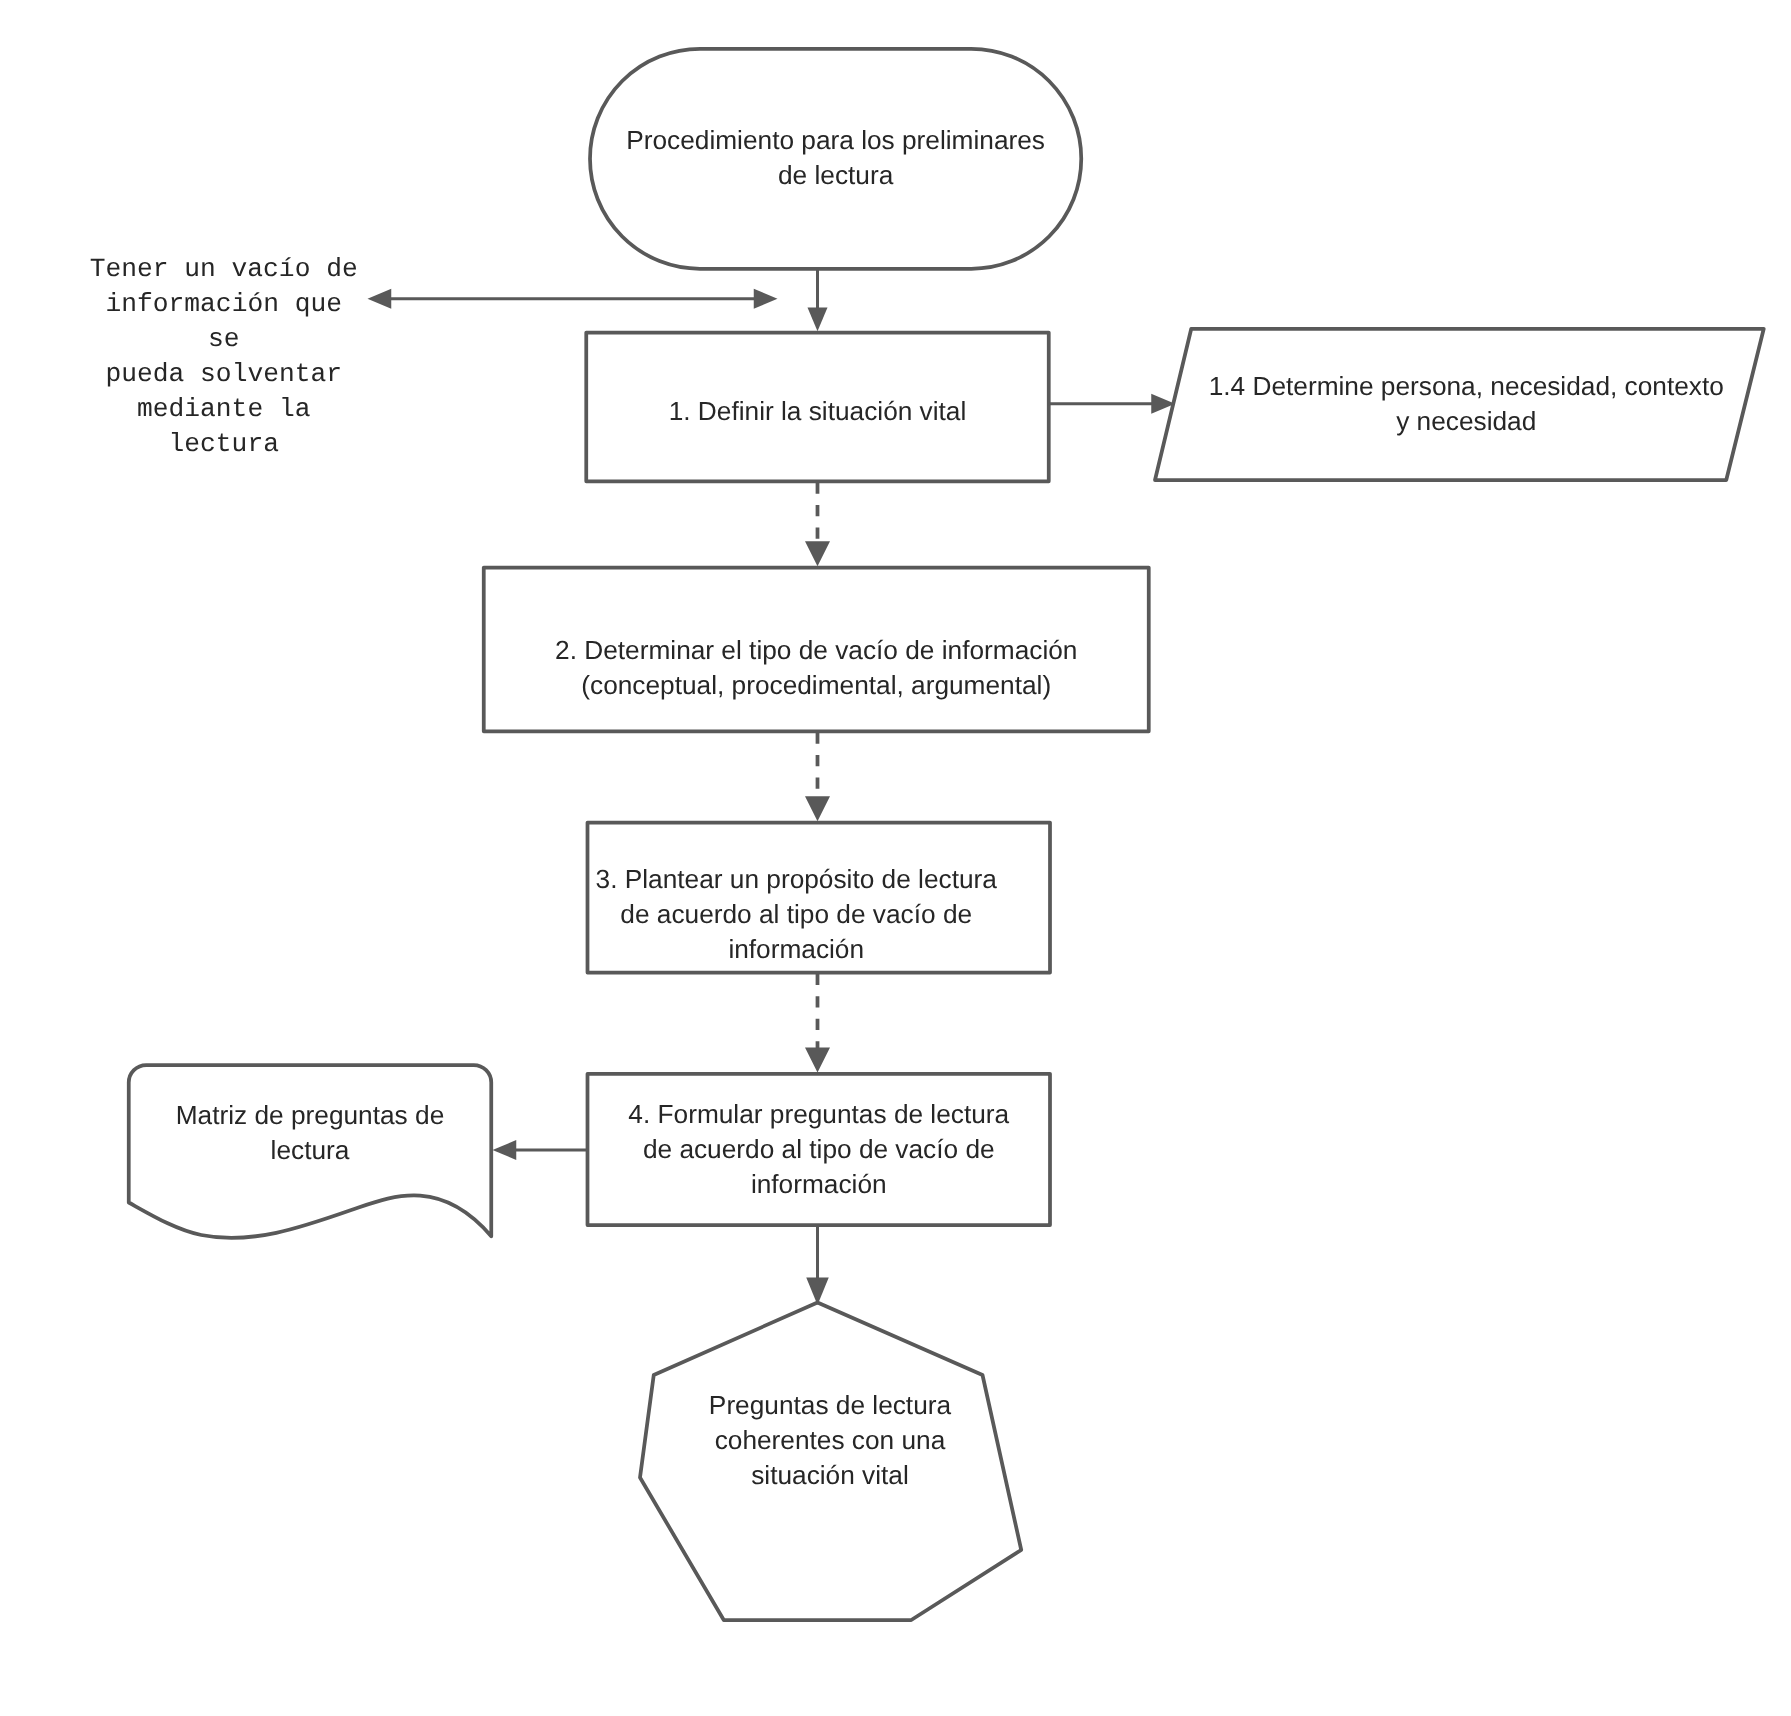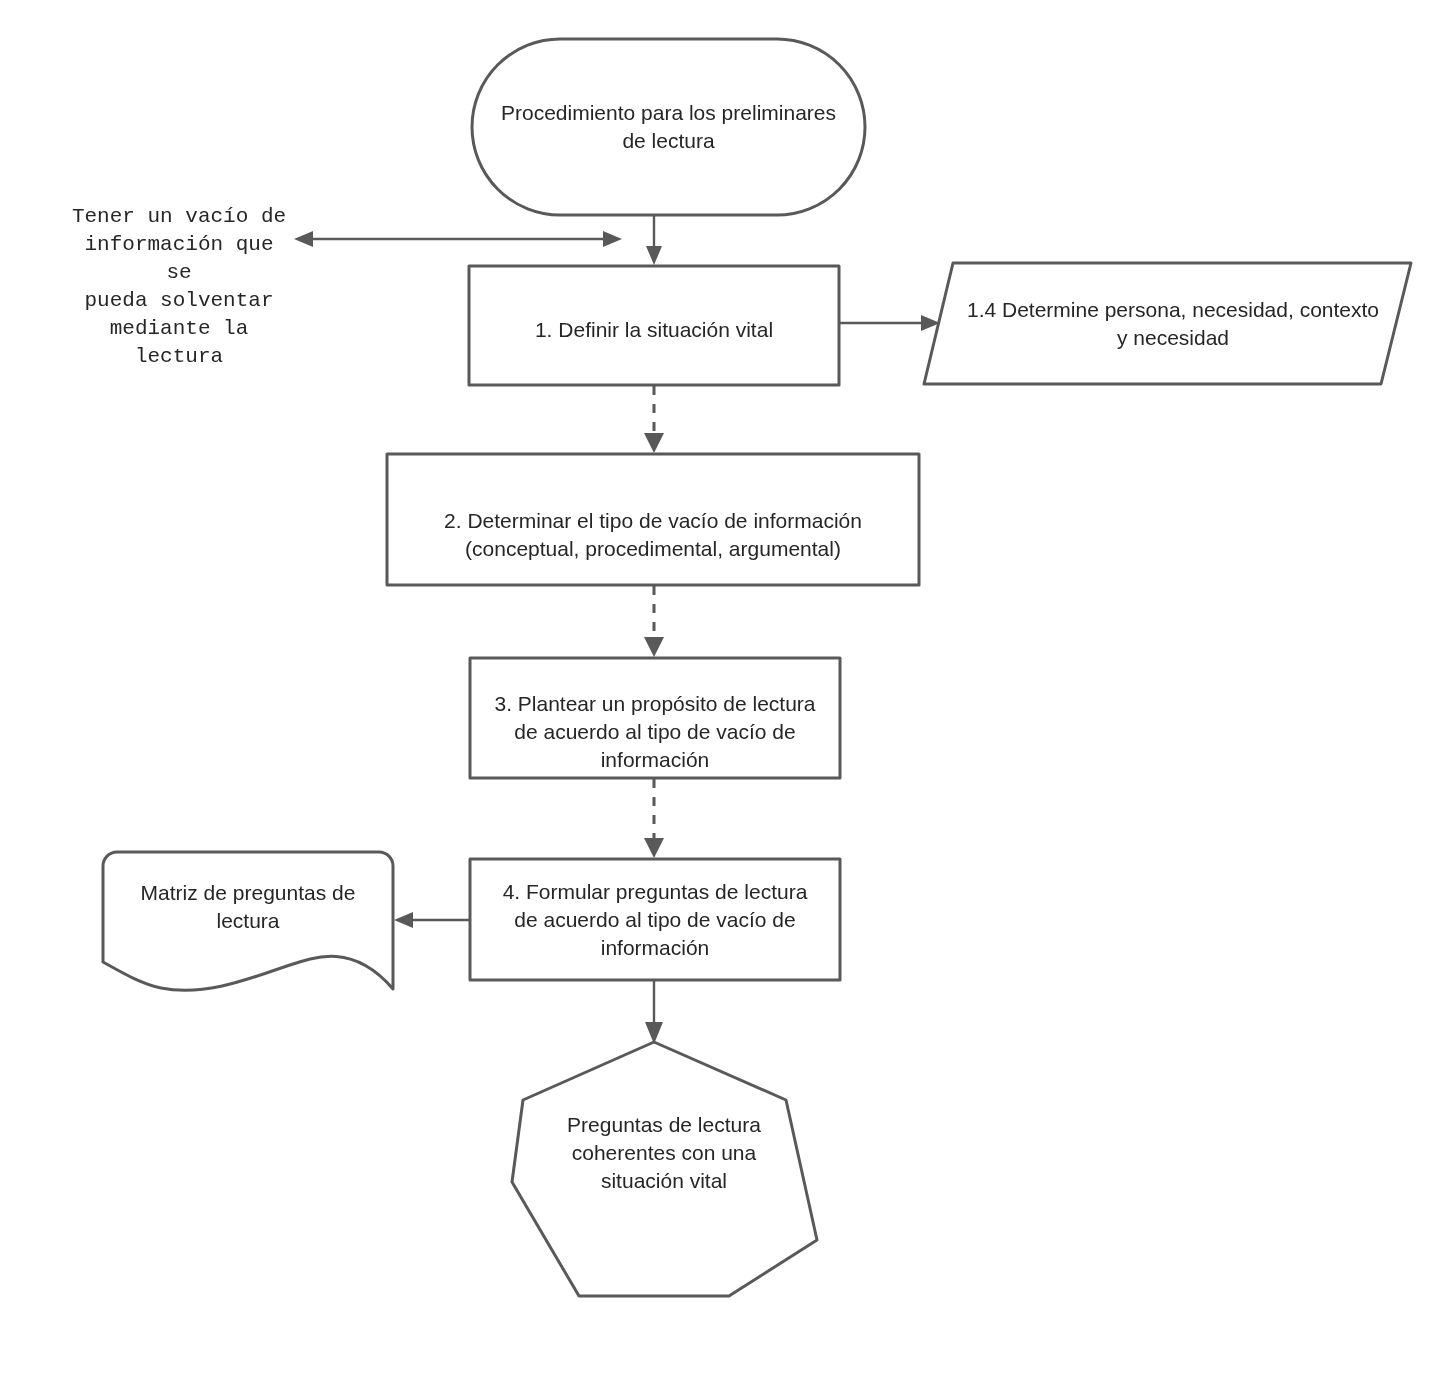--- a/index.html
+++ b/index.html
@@ -154,21 +154,21 @@
 mediante la lectura</div>
 
   <div class="node-label" style="left:462px; top:266px; width:362px; height:128px;">1. Definir la situación vital</div>
 
   <div class="node-label" style="left:932px; top:268px; width:460px; height:112px;">1.4 Determine persona, necesidad, contexto
 y necesidad</div>
 
   <div class="node-label" style="left:380px; top:452px; width:524px; height:166px;">2. Determinar el tipo de vacío de información
 (conceptual, procedimental, argumental)</div>
 
-  <div class="node-label" style="left:463px; top:658px; width:362px; height:148px;">3. Plantear un propósito de lectura
+  <div class="node-label" style="left:445px; top:658px; width:362px; height:148px;">3. Plantear un propósito de lectura
 de acuerdo al tipo de vacío de
 información</div>
 
   <div class="node-label" style="left:463px; top:859px; width:362px; height:121px;text-align:center;">4. Formular preguntas de lectura
 de acuerdo al tipo de vacío de
 información</div>
 
   <div class="node-label" style="left:96px; top:852px; width:282px; height:110px;">Matriz de preguntas de
 lectura</div>
 

